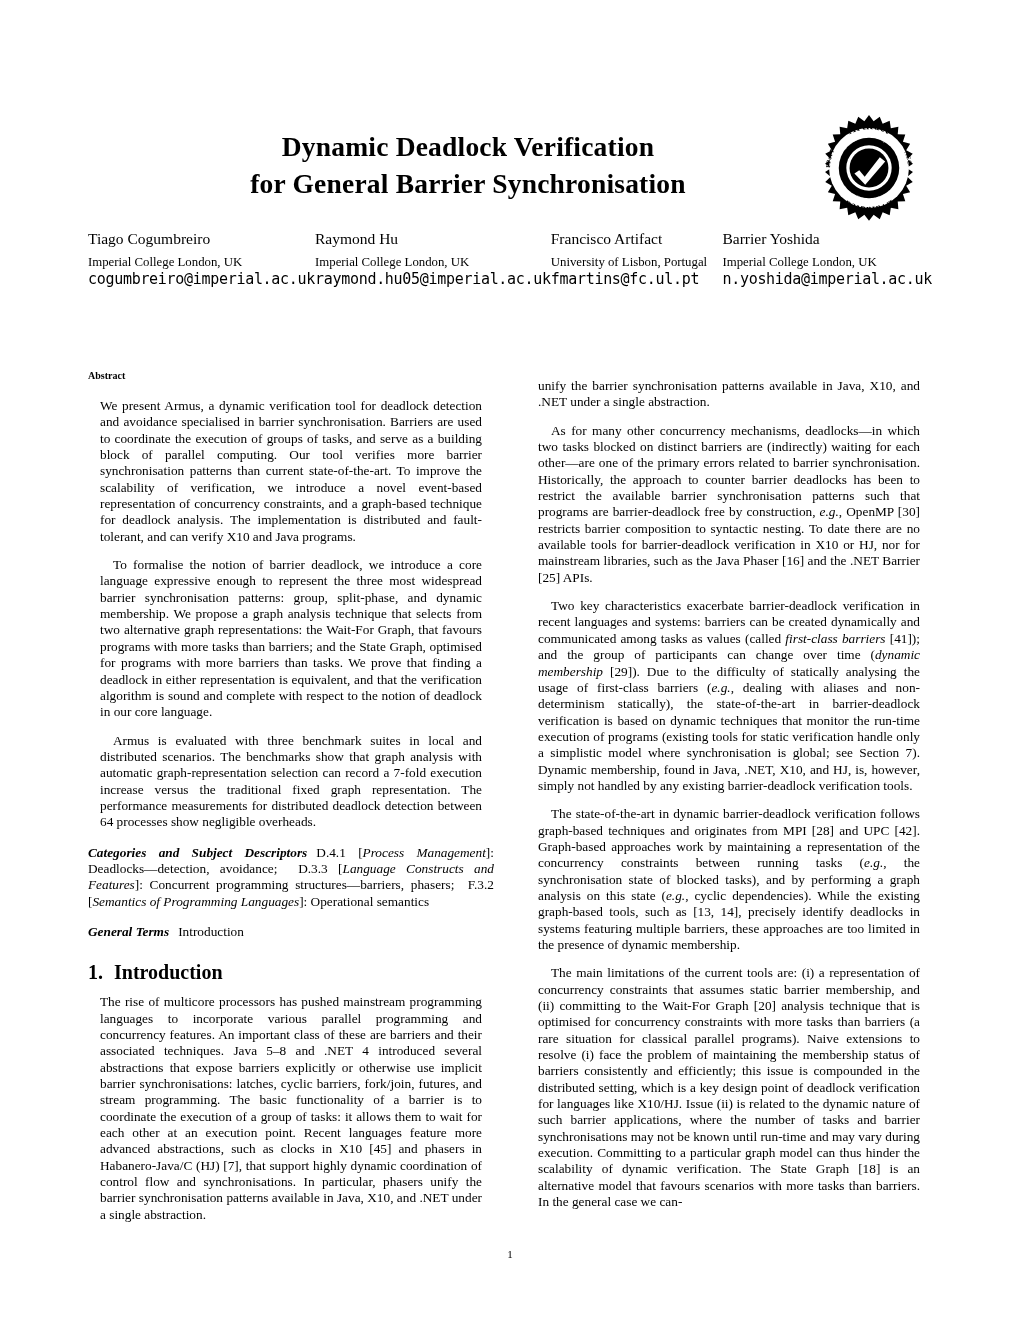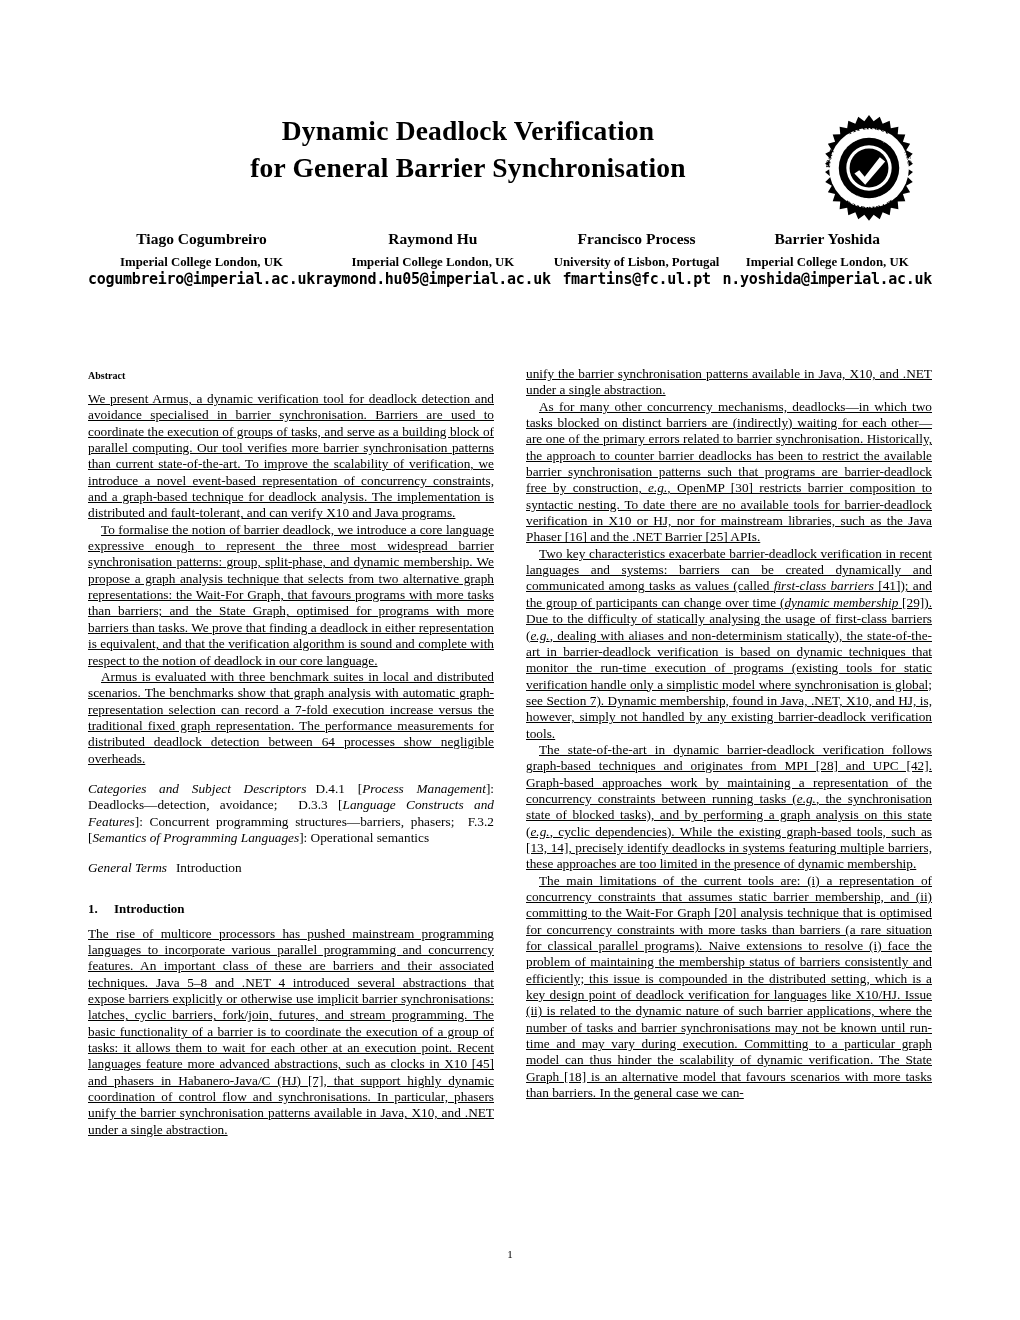--- a/index.html
+++ b/index.html
@@ -27,21 +27,21 @@
   .title-block {
     position: absolute;
     left: 88px;
     top: 112px;
     width: 844px;
     height: 96px;
   }
   .title {
     position: absolute;
     left: 0;
-    top: 0;
+    top: 16px;
     width: 760px;
     text-align: center;
     font-size: 27.5px;
     font-weight: bold;
     line-height: 37px;
     letter-spacing: 0.2px;
     font-family: Liberation Serif, serif;
   }
   .title-line { display: block; }
 
@@ -59,22 +59,21 @@
   .authors {
     position: absolute;
     left: 88px;
     top: 228px;
     width: 844px;
     display: flex;
     flex-direction: row;
   }
   .author {
     flex: 1 1 0;
-    text-align: center;
-    font-weight: bold;
+    text-align: left;
   }
   .author-name {
     font-size: 15.5px;
     line-height: 22px;
     display: block;
   }
   .author-affil {
     font-size: 12.8px;
     line-height: 18px;
     display: block;
@@ -101,43 +100,42 @@
   .col-right { left: 526px; }
 
   .sec-head {
     font-size: 10px;
     font-weight: bold;
     margin: 0 0 5px 0;
     line-height: 20px;
     text-align: left;
   }
   .sec-head-num {
-    font-size: 13px;
+    font-size: 20px;
     font-weight: bold;
     line-height: 20px;
     text-align: left;
     margin: 22px 0 7px 0;
   }
   .sec-head-num .num { display: inline-block; width: 26px; }
 
   p {
-    margin: 0;
+    margin: 12px;
     text-indent: 0;
     text-align: justify;
     hyphens: none;
-    text-decoration: underline;
   }
   p.ind { text-indent: 13px; }
 
   .meta-block {
     margin-top: 14px;
     text-align: justify;
   }
   .meta-label {
-    font-weight: normal;
+    font-weight: bold;
     font-style: italic;
   }
   .meta-gap { display: inline-block; width: 9px; }
   em { font-style: italic; }
 
   
   .page-number {
     position: absolute;
     left: 0;
     top: 1247px;
@@ -224,21 +222,21 @@
       <span class="author-name">Tiago Cogumbreiro</span>
       <span class="author-affil">Imperial College London, UK</span>
       <span class="author-email">cogumbreiro@imperial.ac.uk</span>
     </div>
     <div class="author">
       <span class="author-name">Raymond Hu</span>
       <span class="author-affil">Imperial College London, UK</span>
       <span class="author-email">raymond.hu05@imperial.ac.uk</span>
     </div>
     <div class="author">
-      <span class="author-name">Francisco Process</span>
+      <span class="author-name">Francisco Artifact</span>
       <span class="author-affil">University of Lisbon, Portugal</span>
       <span class="author-email">fmartins@fc.ul.pt</span>
     </div>
     <div class="author">
       <span class="author-name">Barrier Yoshida</span>
       <span class="author-affil">Imperial College London, UK</span>
       <span class="author-email">n.yoshida@imperial.ac.uk</span>
     </div>
   </div>
 

